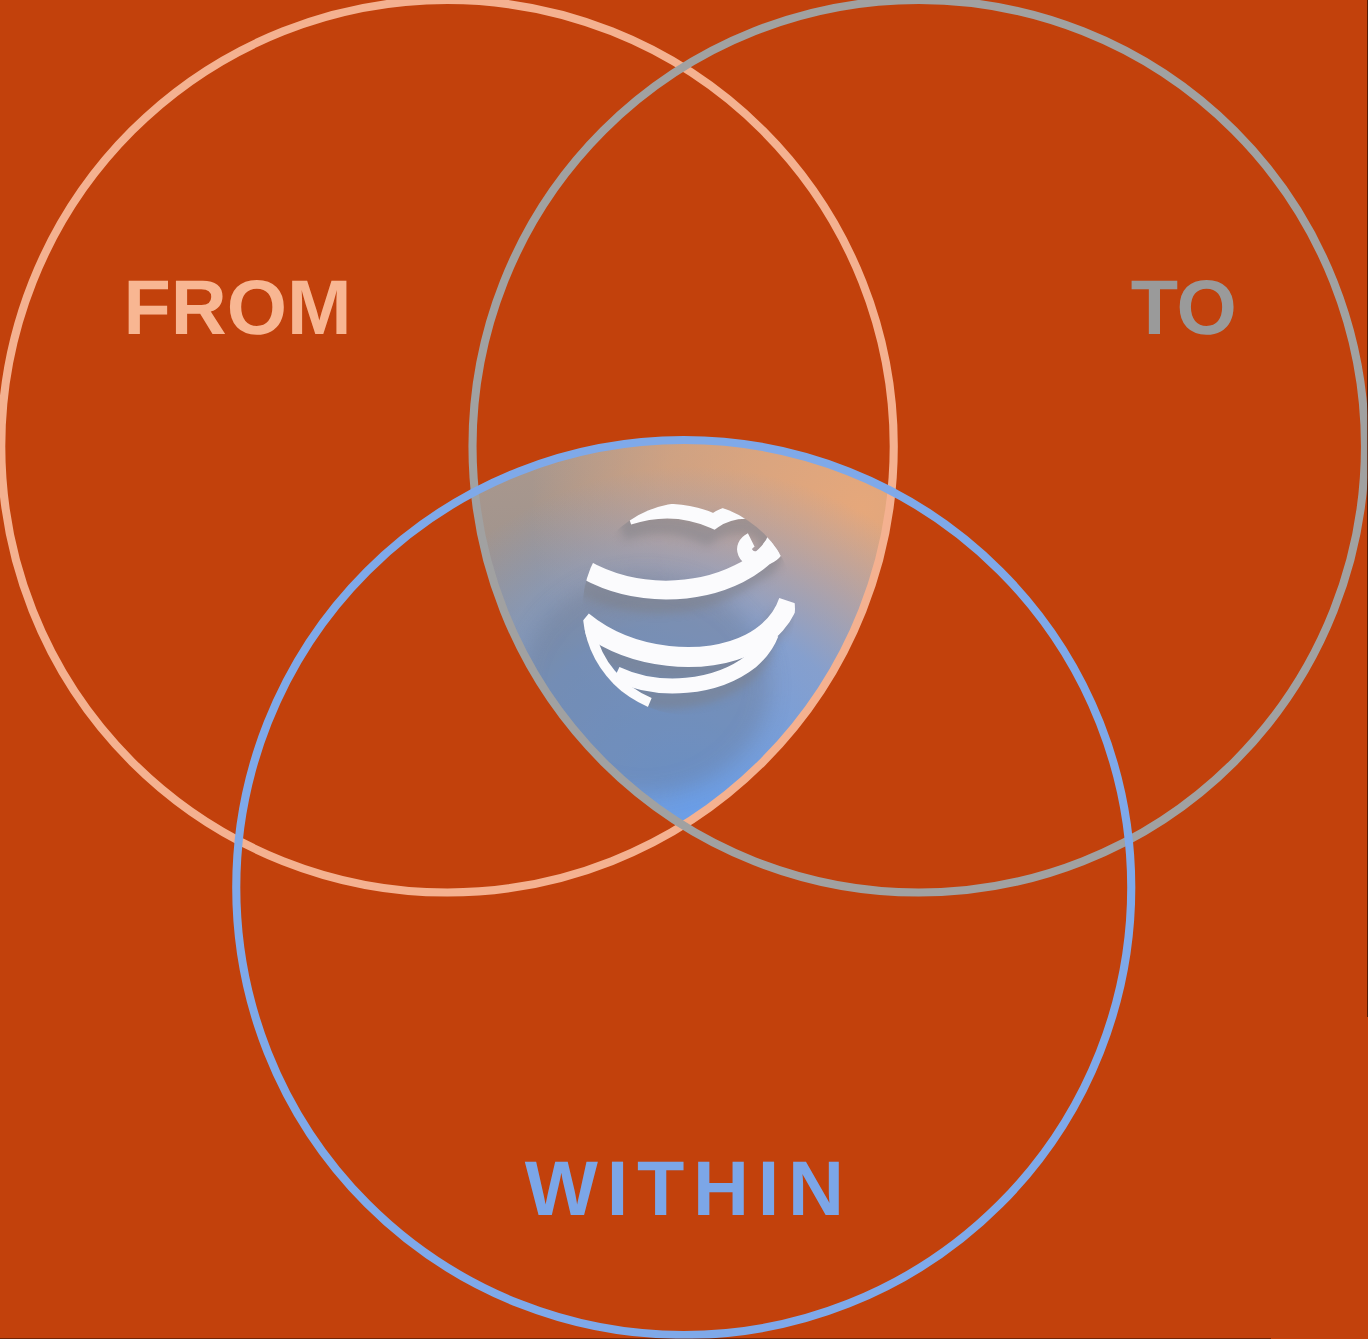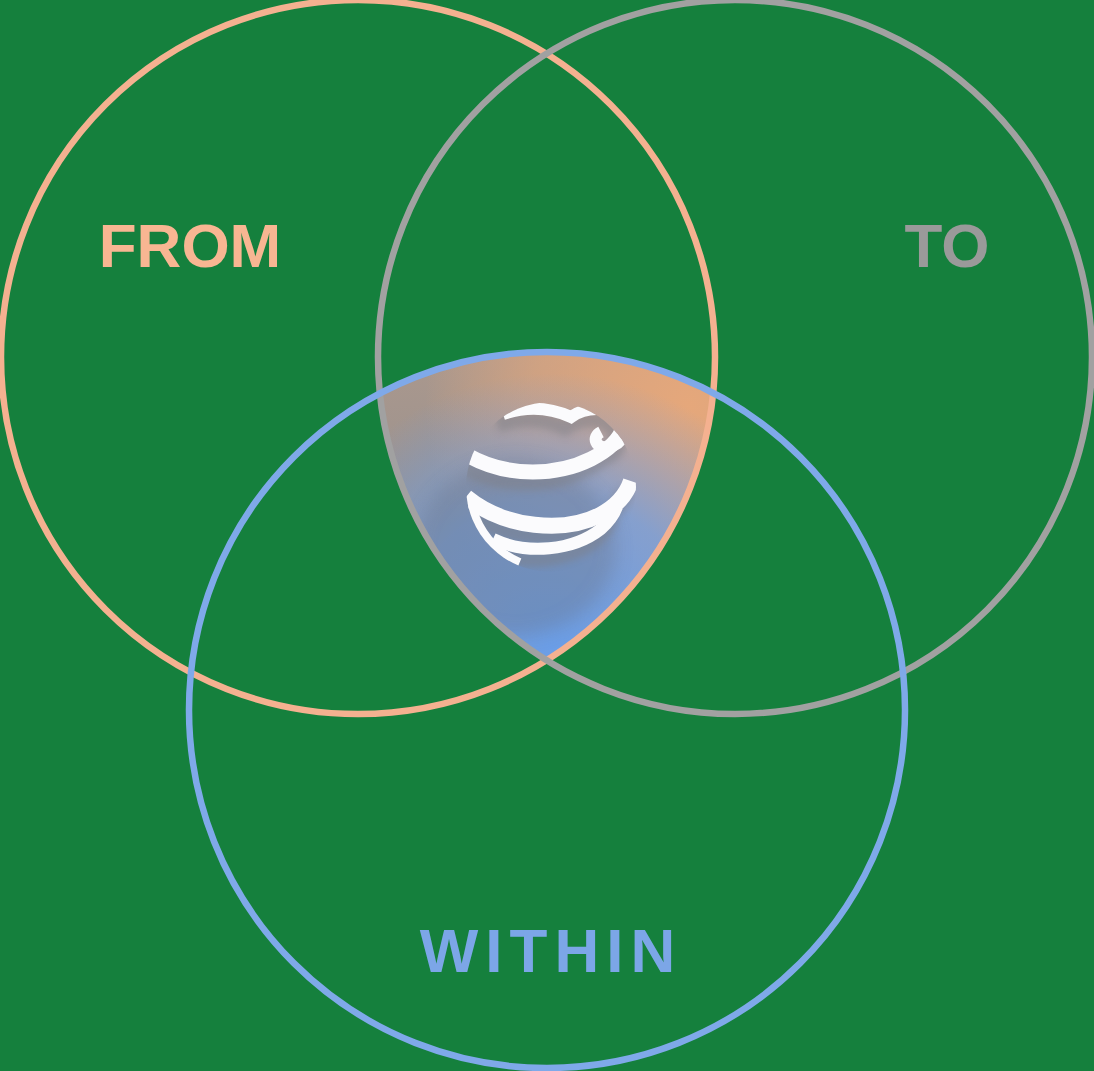--- a/index.html
+++ b/index.html
@@ -4,21 +4,21 @@
 <style>
   html, body {
     margin: 0;
     padding: 0;
     background: #000000;
   }
   .stage {
     position: relative;
     width: 1094px;
     height: 1071px;
-    background: #15803d;
+    background: #c2410c;
     overflow: hidden;
     font-family: "Liberation Sans", sans-serif;
   }
   svg { display: block; }
   .venn-label {
     font-family: "Liberation Sans", "DejaVu Sans", sans-serif;
     font-weight: bold;
   }
 </style>
 </head>

